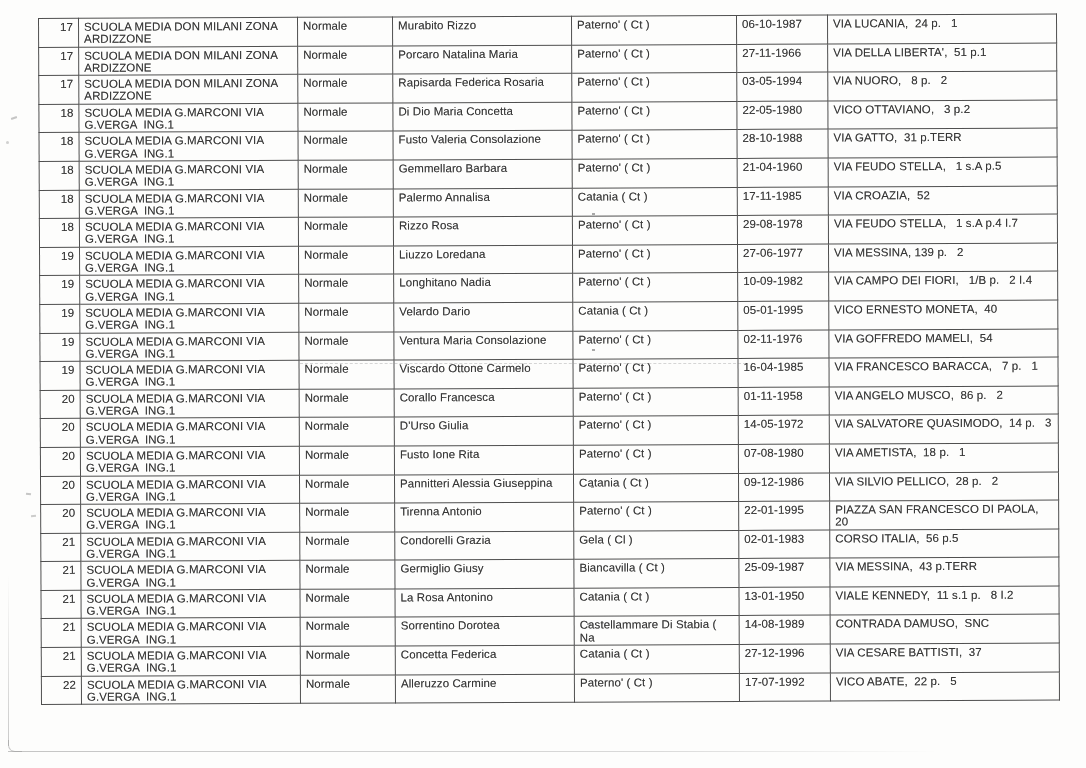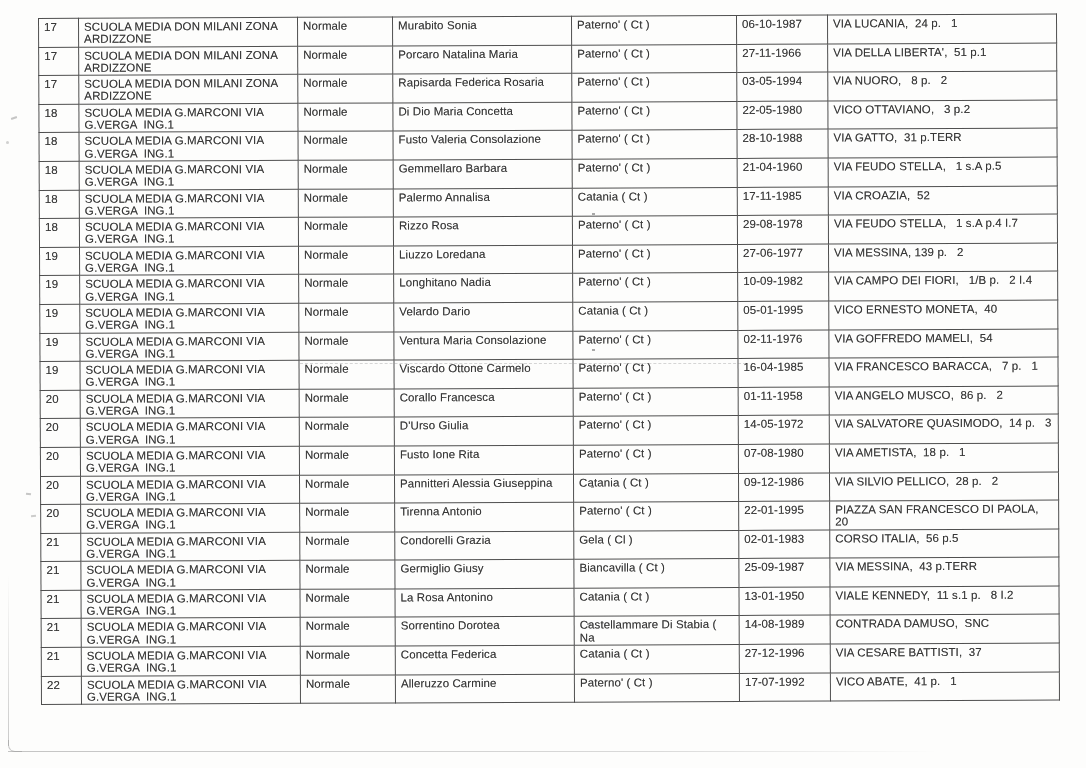--- a/index.html
+++ b/index.html
@@ -35,21 +35,21 @@
     box-sizing: border-box;
     padding: 2px 5px 1px 5px;
     font-size: 11.5px;
     line-height: 12.3px;
     letter-spacing: 0.1px;
     color: #373737;
     white-space: pre-wrap;
     overflow: hidden;
     text-shadow: 0 0 0.45px rgba(30,30,30,0.45);
   }
-  td.c-num   { text-align: left; padding-right: 8px; margin-left: 32px; }
+  td.c-num   { text-align: right; padding-right: 8px; margin-left: 32px; }
   
   .artifact { position: absolute; pointer-events: none; }
   .speck-a { left: 11px; top: 117px; width: 6px; height: 2px; background: #8d8d8d; opacity: .5; transform: rotate(-18deg); }
   .speck-b { left: 6px;  top: 141px; width: 3px; height: 3px; background: #9a9a9a; opacity: .45; border-radius: 50%; }
   .speck-c { left: 26px; top: 493px; width: 5px; height: 2px; background: #909090; opacity: .5; transform: rotate(8deg); }
   .speck-d { left: 31px; top: 515px; width: 5px; height: 2px; background: #909090; opacity: .45; transform: rotate(-6deg); }
   .dot-1 { left: 592px; top: 213px; width: 3px; height: 2px; background: #6f6f6f; opacity: .6; }
   .dot-2 { left: 592px; top: 349px; width: 3px; height: 2px; background: #6f6f6f; opacity: .6; }
   .dot-3 { left: 591px; top: 486px; width: 3px; height: 2px; background: #6f6f6f; opacity: .6; }
   .dot-4 { left: 587px; top: 623px; width: 4px; height: 2px; background: #6f6f6f; opacity: .6; }
@@ -78,21 +78,21 @@
         <col style="width:165px">
         <col style="width:91px">
         <col style="width:229px">
       </colgroup>
       <tbody id="roster-body">
           <tr>
       <td class="c-num">17</td>
       <td class="c-school">SCUOLA MEDIA DON MILANI ZONA
 ARDIZZONE</td>
       <td class="c-type">Normale</td>
-      <td class="c-name">Murabito Sonia</td>
+      <td class="c-name">Murabito Rizzo</td>
       <td class="c-city">Paterno' ( Ct )</td>
       <td class="c-date">06-10-1987</td>
       <td class="c-addr">VIA LUCANIA,  24 p.   1</td>
     </tr>
           <tr>
       <td class="c-num">17</td>
       <td class="c-school">SCUOLA MEDIA DON MILANI ZONA
 ARDIZZONE</td>
       <td class="c-type">Normale</td>
       <td class="c-name">Porcaro Natalina Maria</td>
@@ -312,21 +312,21 @@
       <td class="c-addr">VIA CESARE BATTISTI,  37</td>
     </tr>
           <tr>
       <td class="c-num">22</td>
       <td class="c-school">SCUOLA MEDIA G.MARCONI VIA
 G.VERGA  ING.1</td>
       <td class="c-type">Normale</td>
       <td class="c-name">Alleruzzo Carmine</td>
       <td class="c-city">Paterno' ( Ct )</td>
       <td class="c-date">17-07-1992</td>
-      <td class="c-addr">VICO ABATE,  41 p.   1</td>
+      <td class="c-addr">VICO ABATE,  22 p.   5</td>
     </tr>
         </tbody>
     </table>
   </div>
 
   <div class="artifact speck-a"></div>
   <div class="artifact speck-b"></div>
   <div class="artifact speck-c"></div>
   <div class="artifact speck-d"></div>
   <div class="artifact dot-1"></div>

